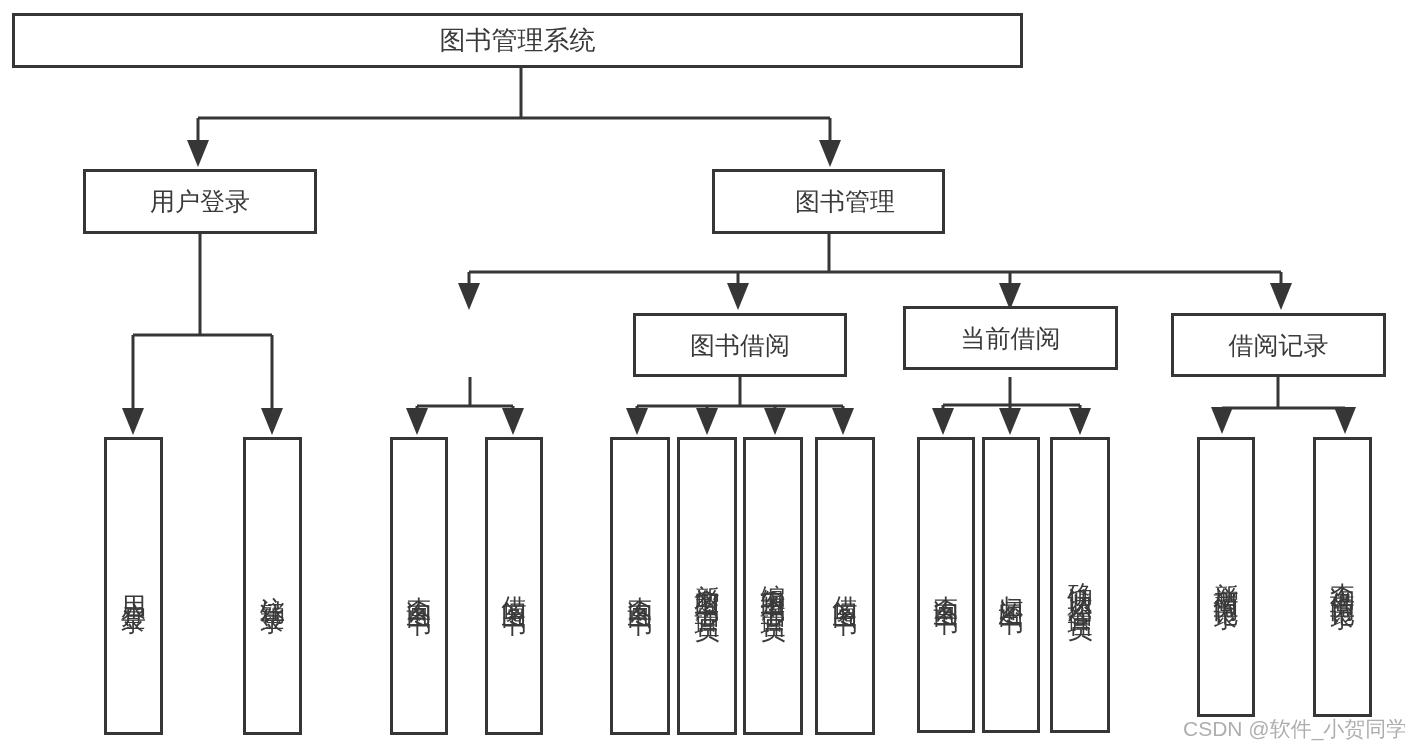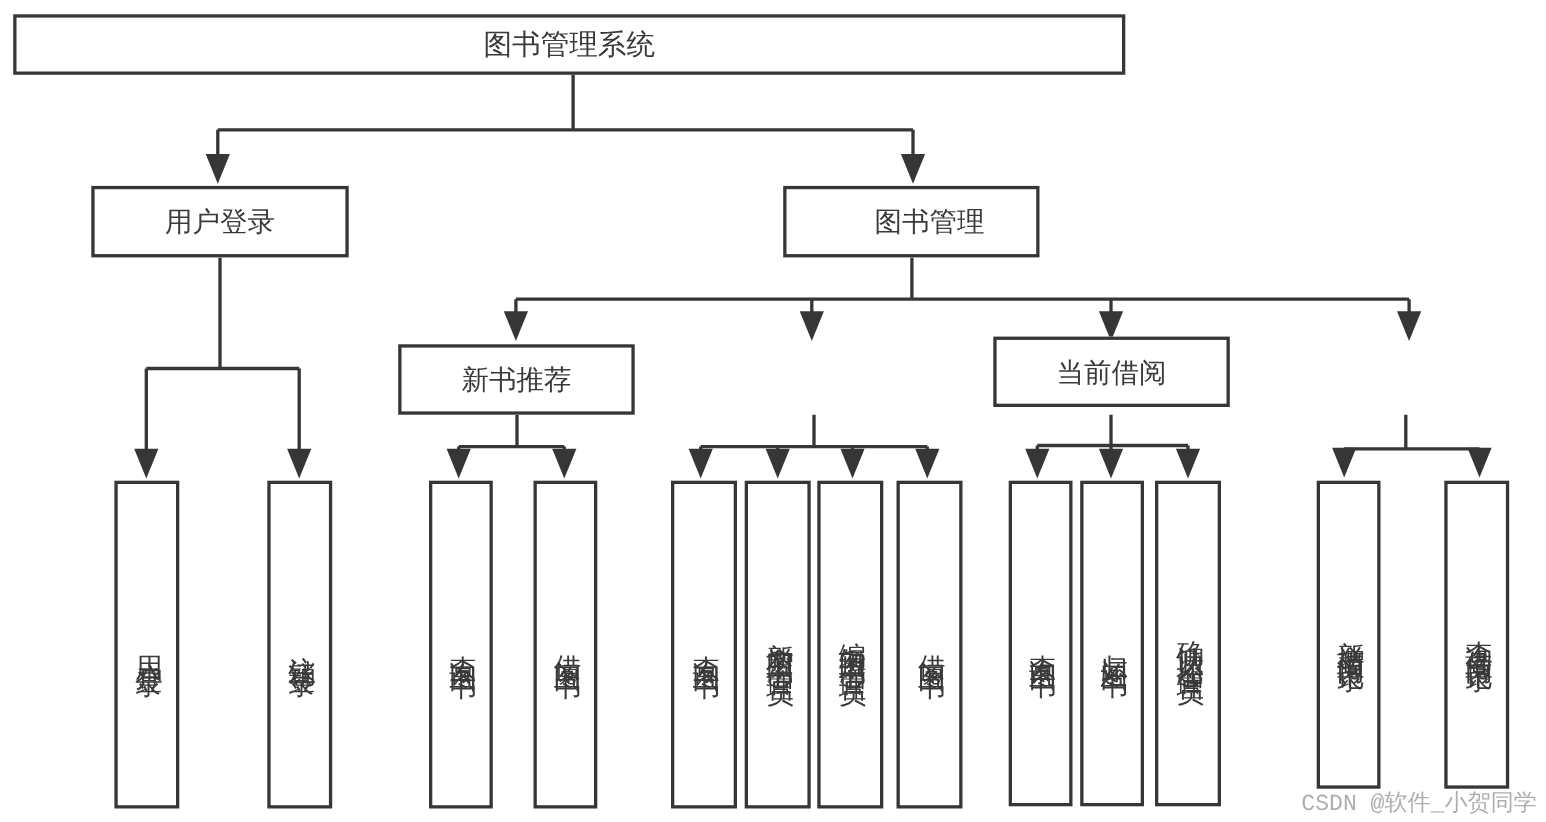--- a/index.html
+++ b/index.html
@@ -8,21 +8,21 @@
     --box_bg:#ffffff;
     --watermark:#aeaeae;
     --page_bg:#ffffff;
   }
   html,body{margin:0;padding:0;background:var(--page_bg);}
   .canvas{
     position:relative;
     width:1405px;height:747px;
     background:var(--page_bg);
     overflow:hidden;
-    font-family:Liberation Mono, monospace;
+    font-family:Liberation Sans, sans-serif;
   }
   svg.connectors{position:absolute;left:0;top:0;z-index:1;}
   svg.connectors path{stroke:var(--line);stroke-width:3;fill:none;}
   svg.connectors polygon{fill:var(--line);stroke:none;}
   .node{
     position:absolute;
     box-sizing:border-box;
     background:var(--box_bg);
     border:3px solid var(--line);
     display:flex;align-items:center;justify-content:center;
@@ -108,25 +108,28 @@
     <span>图书管理系统</span>
   </div>
 
   <div class="node h" style="left:83px;top:169px;width:234px;height:65px;">
     <span>用户登录</span>
   </div>
   <div class="node h" style="left:712px;top:169px;width:233px;height:65px;padding-left:33px;">
     <span>图书管理</span>
   </div>
 
-  <div class="node h" style="left:362px;top:313px;width:215px;height:64px;">
-    <span>新书推荐</span>
+  <div class="node h" style="left:633px;top:313px;width:214px;height:64px;">
+    <span>图书借阅</span>
   </div>
   <div class="node h" style="left:903px;top:306px;width:215px;height:64px;">
     <span>当前借阅</span>
+  </div>
+  <div class="node h" style="left:1171px;top:313px;width:215px;height:64px;">
+    <span>借阅记录</span>
   </div>
 
   <div class="node v" style="left:104px;top:437px;width:59px;height:298px;">
     <span>用户登录</span>
   </div>
   <div class="node v" style="left:243px;top:437px;width:59px;height:298px;">
     <span>注销登录</span>
   </div>
 
   <div class="node v" style="left:390px;top:437px;width:58px;height:298px;">

